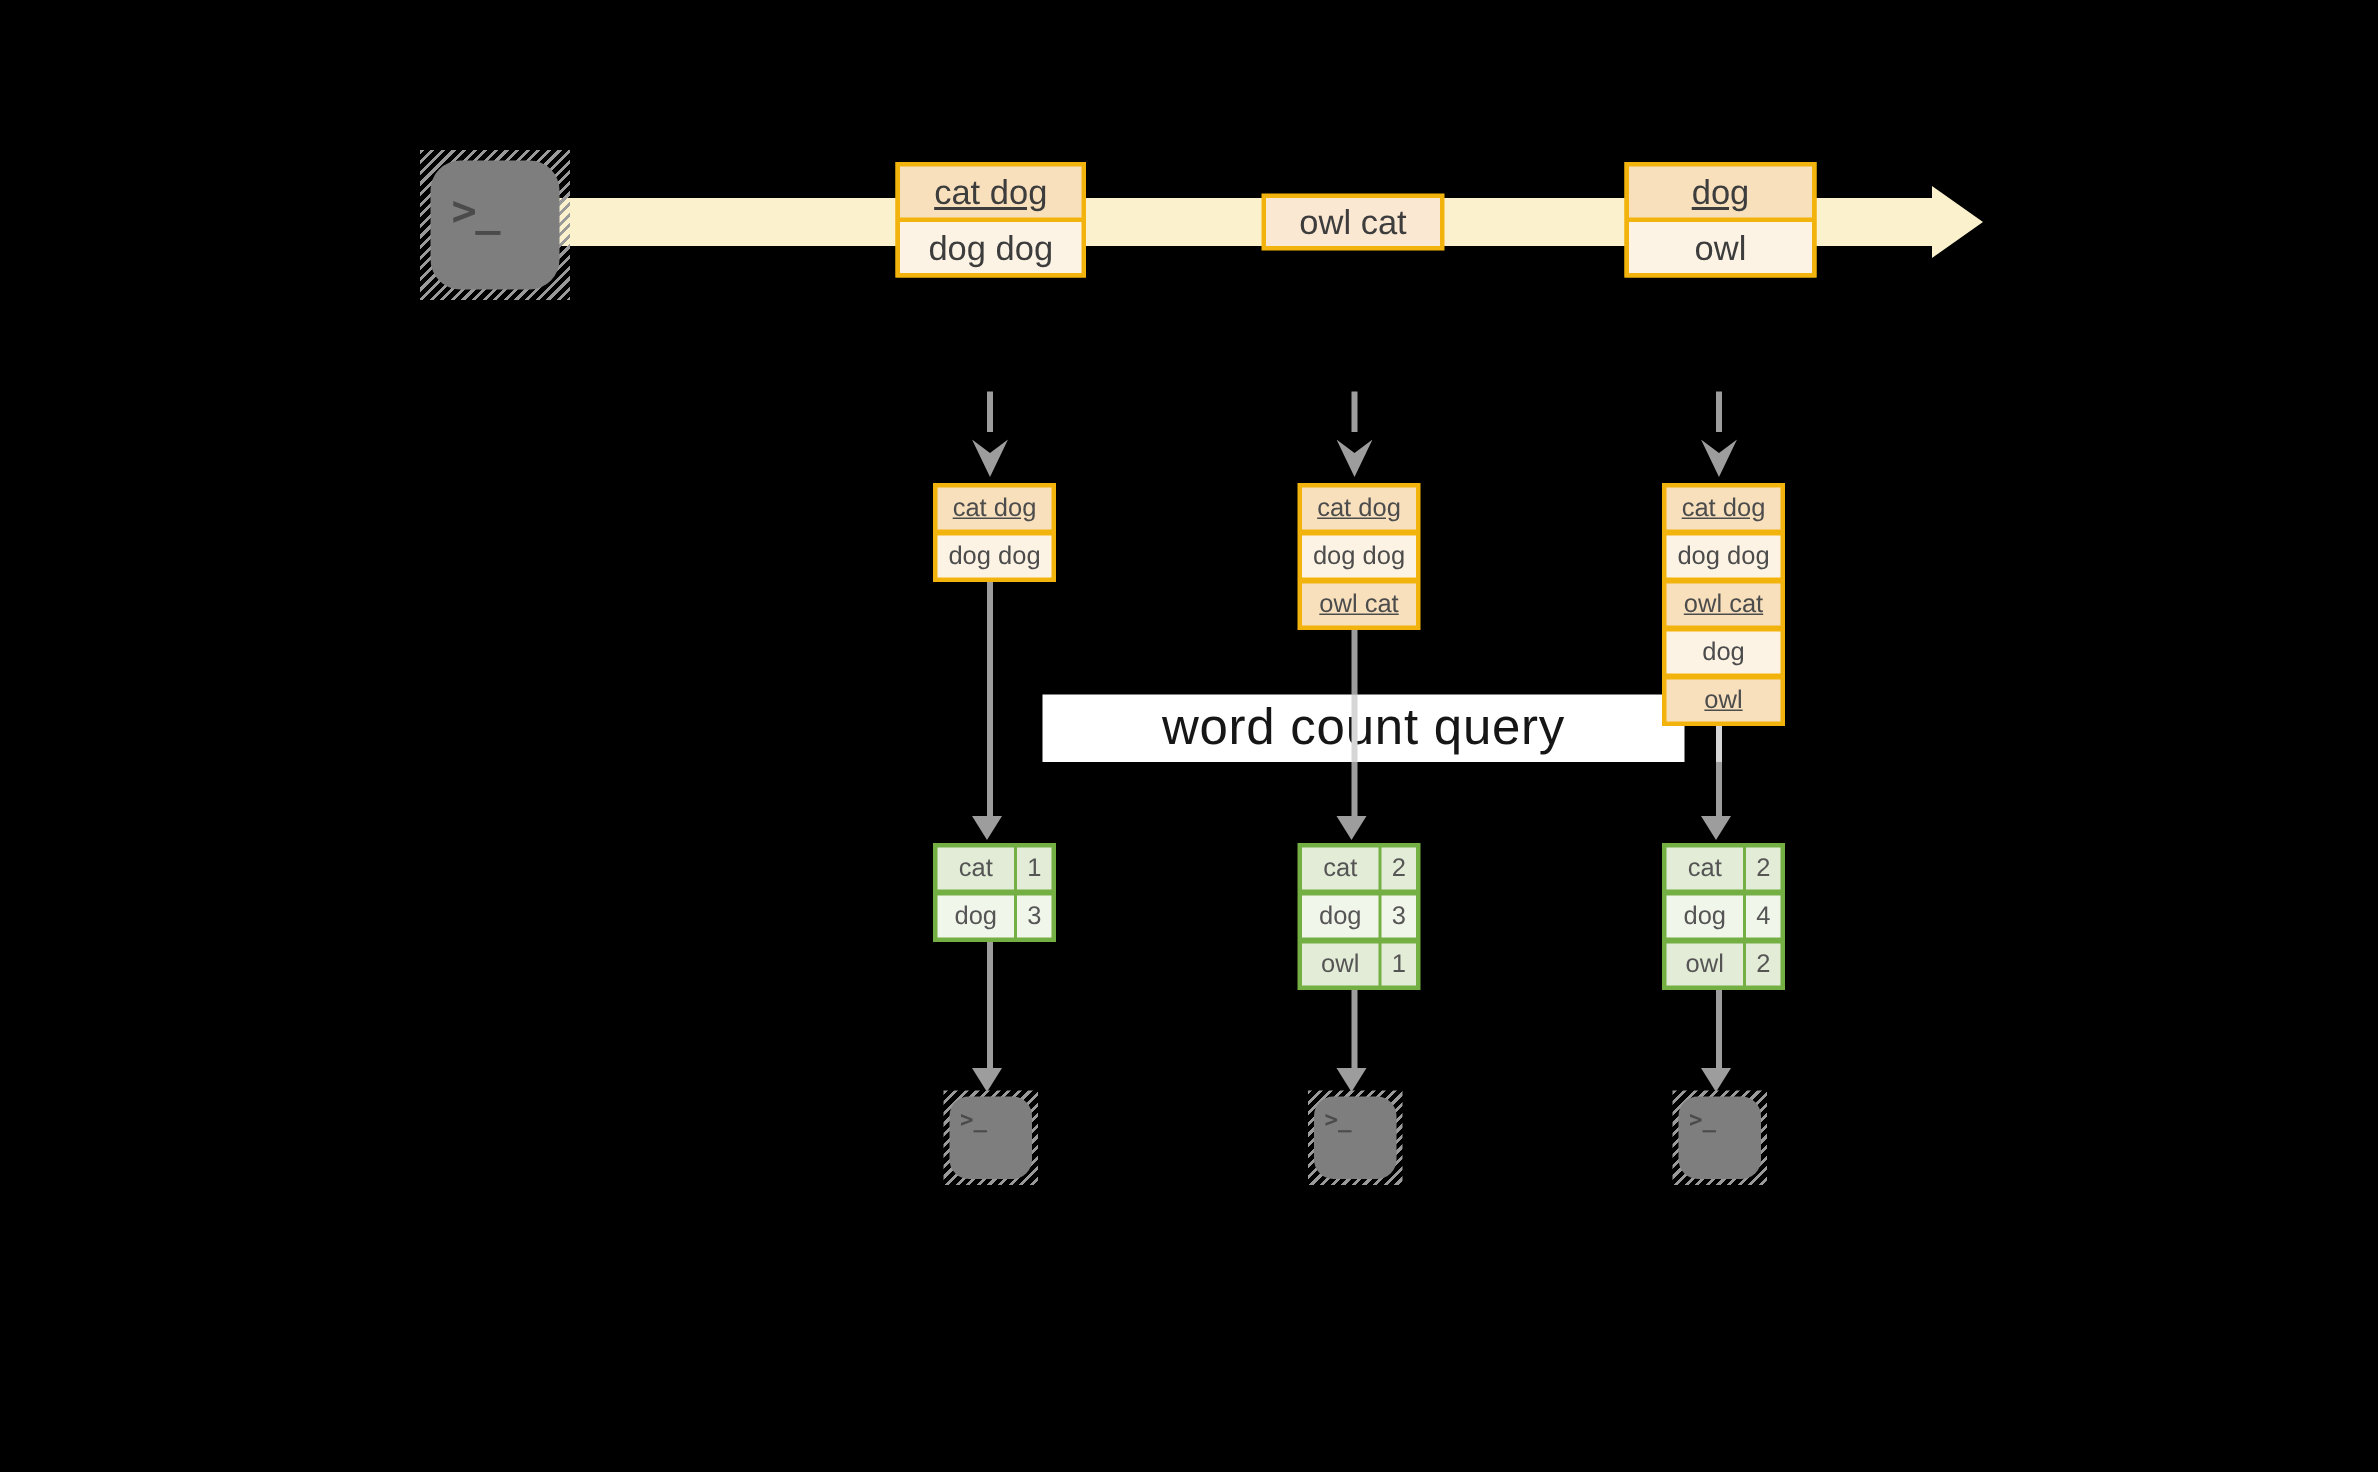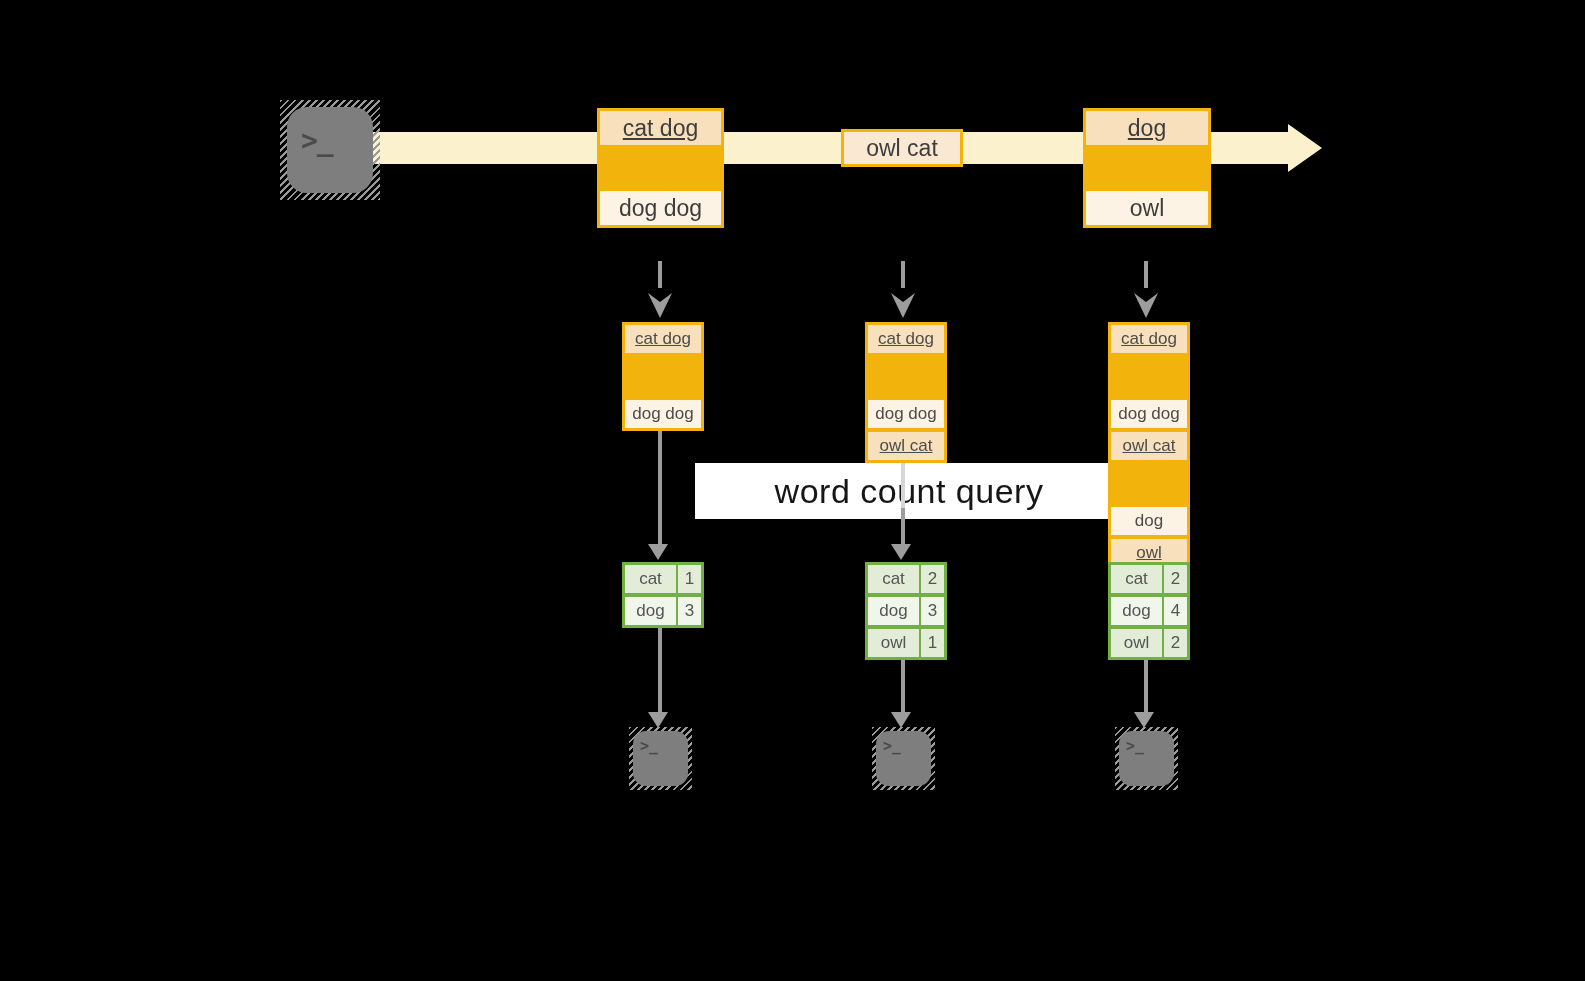--- a/index.html
+++ b/index.html
@@ -23,41 +23,41 @@
   .stream-band{position:absolute;left:358px;top:132px;width:930px;height:32px;background:#fbf2cd;}
   .stream-head{position:absolute;left:1288px;top:124px;width:0;height:0;
                border-top:24px solid transparent;border-bottom:24px solid transparent;
                border-left:34px solid #fbf2cd;}
 
   
   .rec-box{position:absolute;background:#f2b30c;border:3px solid #f2b30c;
            display:flex;flex-direction:column;gap:3px;z-index:4;}
   .rec-cell{display:flex;align-items:center;justify-content:center;
             font-size:23px;color:#3d3d3d;height:34px;}
-  .fill-dark{background:#f8e0bd;text-decoration:underline;} .fill-mid{background:#fae8d2;} .fill-light{background:#fdf3e4;margin-top:43px;}
+  .fill-dark{background:#f8e0bd;text-decoration:underline;} .fill-mid{background:#fae8d2;} .fill-light{background:#fdf3e4;}
   .rec-b1{left:597px;top:108px;width:121px;}
   .rec-b2{left:841px;top:129px;width:116px;}
   .rec-b2 .rec-cell{height:32px;}
   .rec-b3{left:1083px;top:108px;width:122px;}
 
   
   .dash-seg{position:absolute;width:4px;height:27px;top:261px;background:#9d9d9d;}
   .chev{position:absolute;top:293px;}
   .d1{left:658px;} .d2{left:901px;} .d3{left:1144px;}
   .c1{left:648px;} .c2{left:891px;} .c3{left:1134px;}
 
   
   .stack{position:absolute;top:322px;width:76px;background:#f2b30c;padding:3px;
          display:flex;flex-direction:column;gap:4px;z-index:3;}
   .stack-cell{height:28px;display:flex;align-items:center;justify-content:center;
               font-size:17px;color:#4c4c4c;}
   .st1{left:622px;} .st2{left:865px;} .st3{left:1108px;}
 
   
-  .query-band{position:absolute;left:695px;top:463px;width:428px;height:56px;background:#ffffff;
+  .query-band{position:absolute;left:695px;top:463px;width:428px;height:45px;background:#ffffff;
               display:flex;align-items:center;justify-content:center;z-index:1;}
   .query-label{font-size:34px;font-weight:300;color:#161616;letter-spacing:0.5px;}
 
   
   .vline{position:absolute;width:4px;background:#9d9d9d;z-index:2;}
   .vline-faint{position:absolute;width:4px;background:#d6d6d6;z-index:2;}
   .tri{position:absolute;width:0;height:0;border-left:10px solid transparent;
        border-right:10px solid transparent;border-top:16px solid #9d9d9d;z-index:2;}
   .x1{left:658px;} .x2{left:901px;} .x3{left:1144px;}
   .tx1{left:648px;} .tx2{left:891px;} .tx3{left:1134px;}

